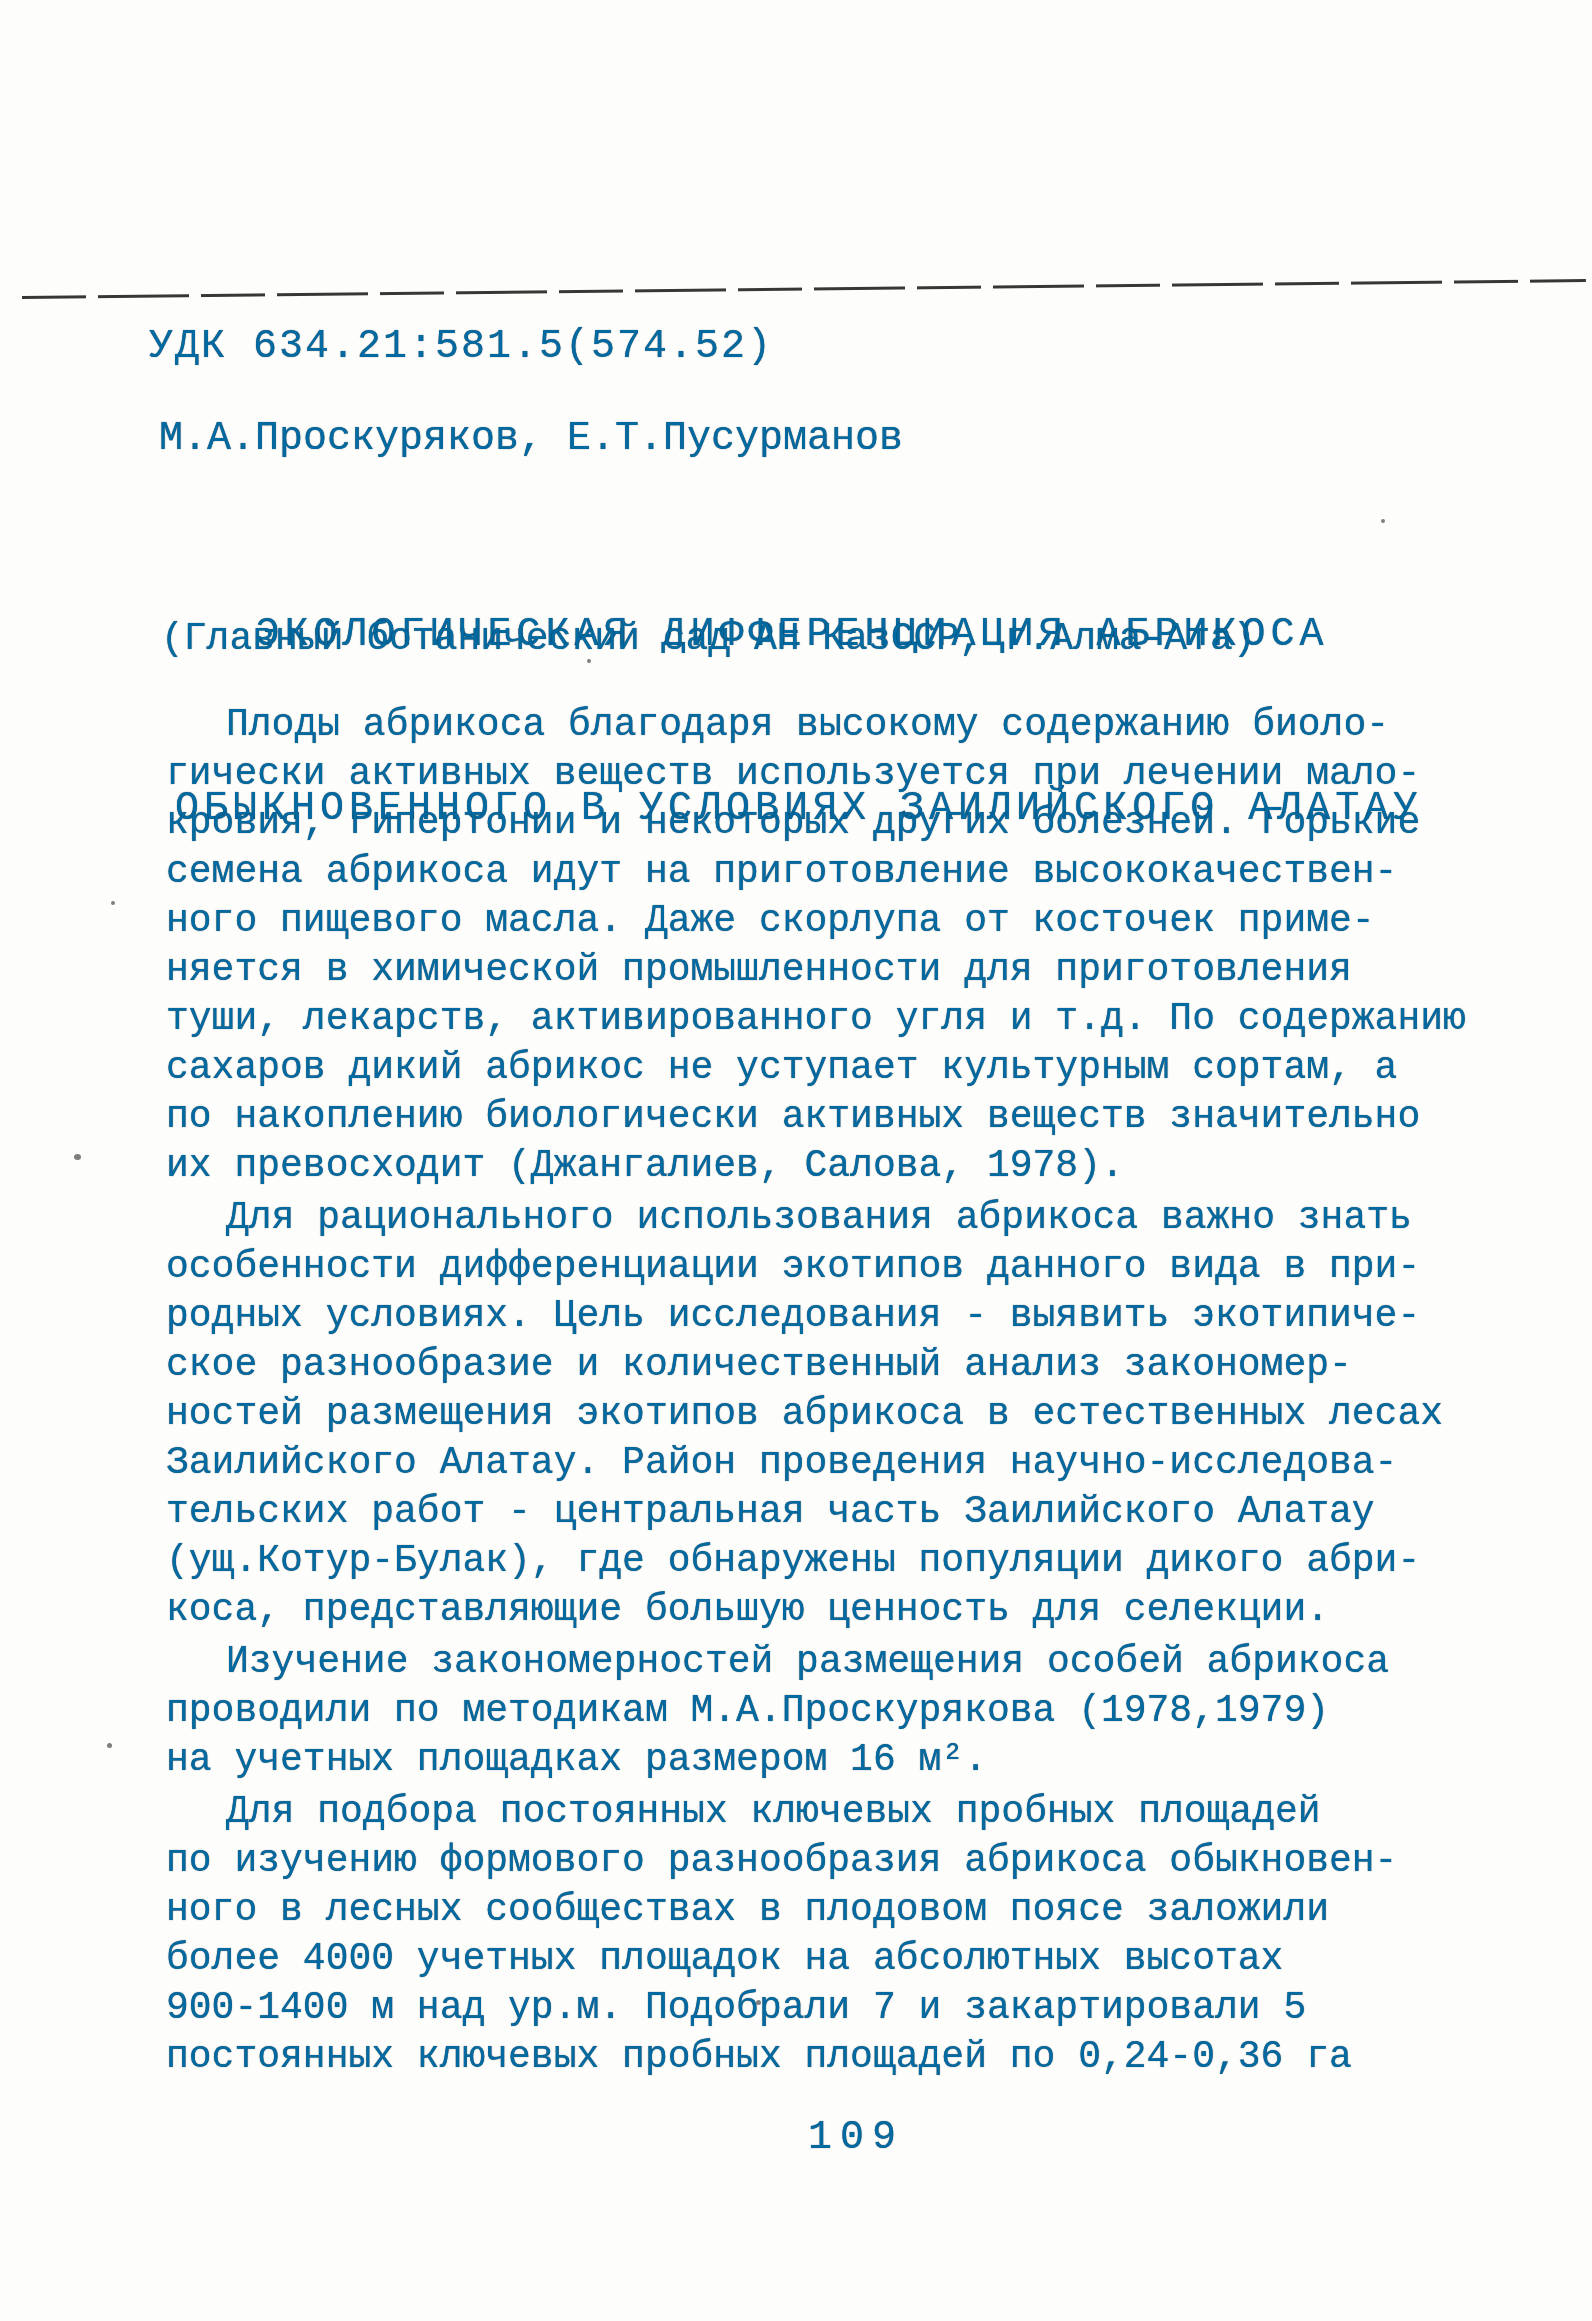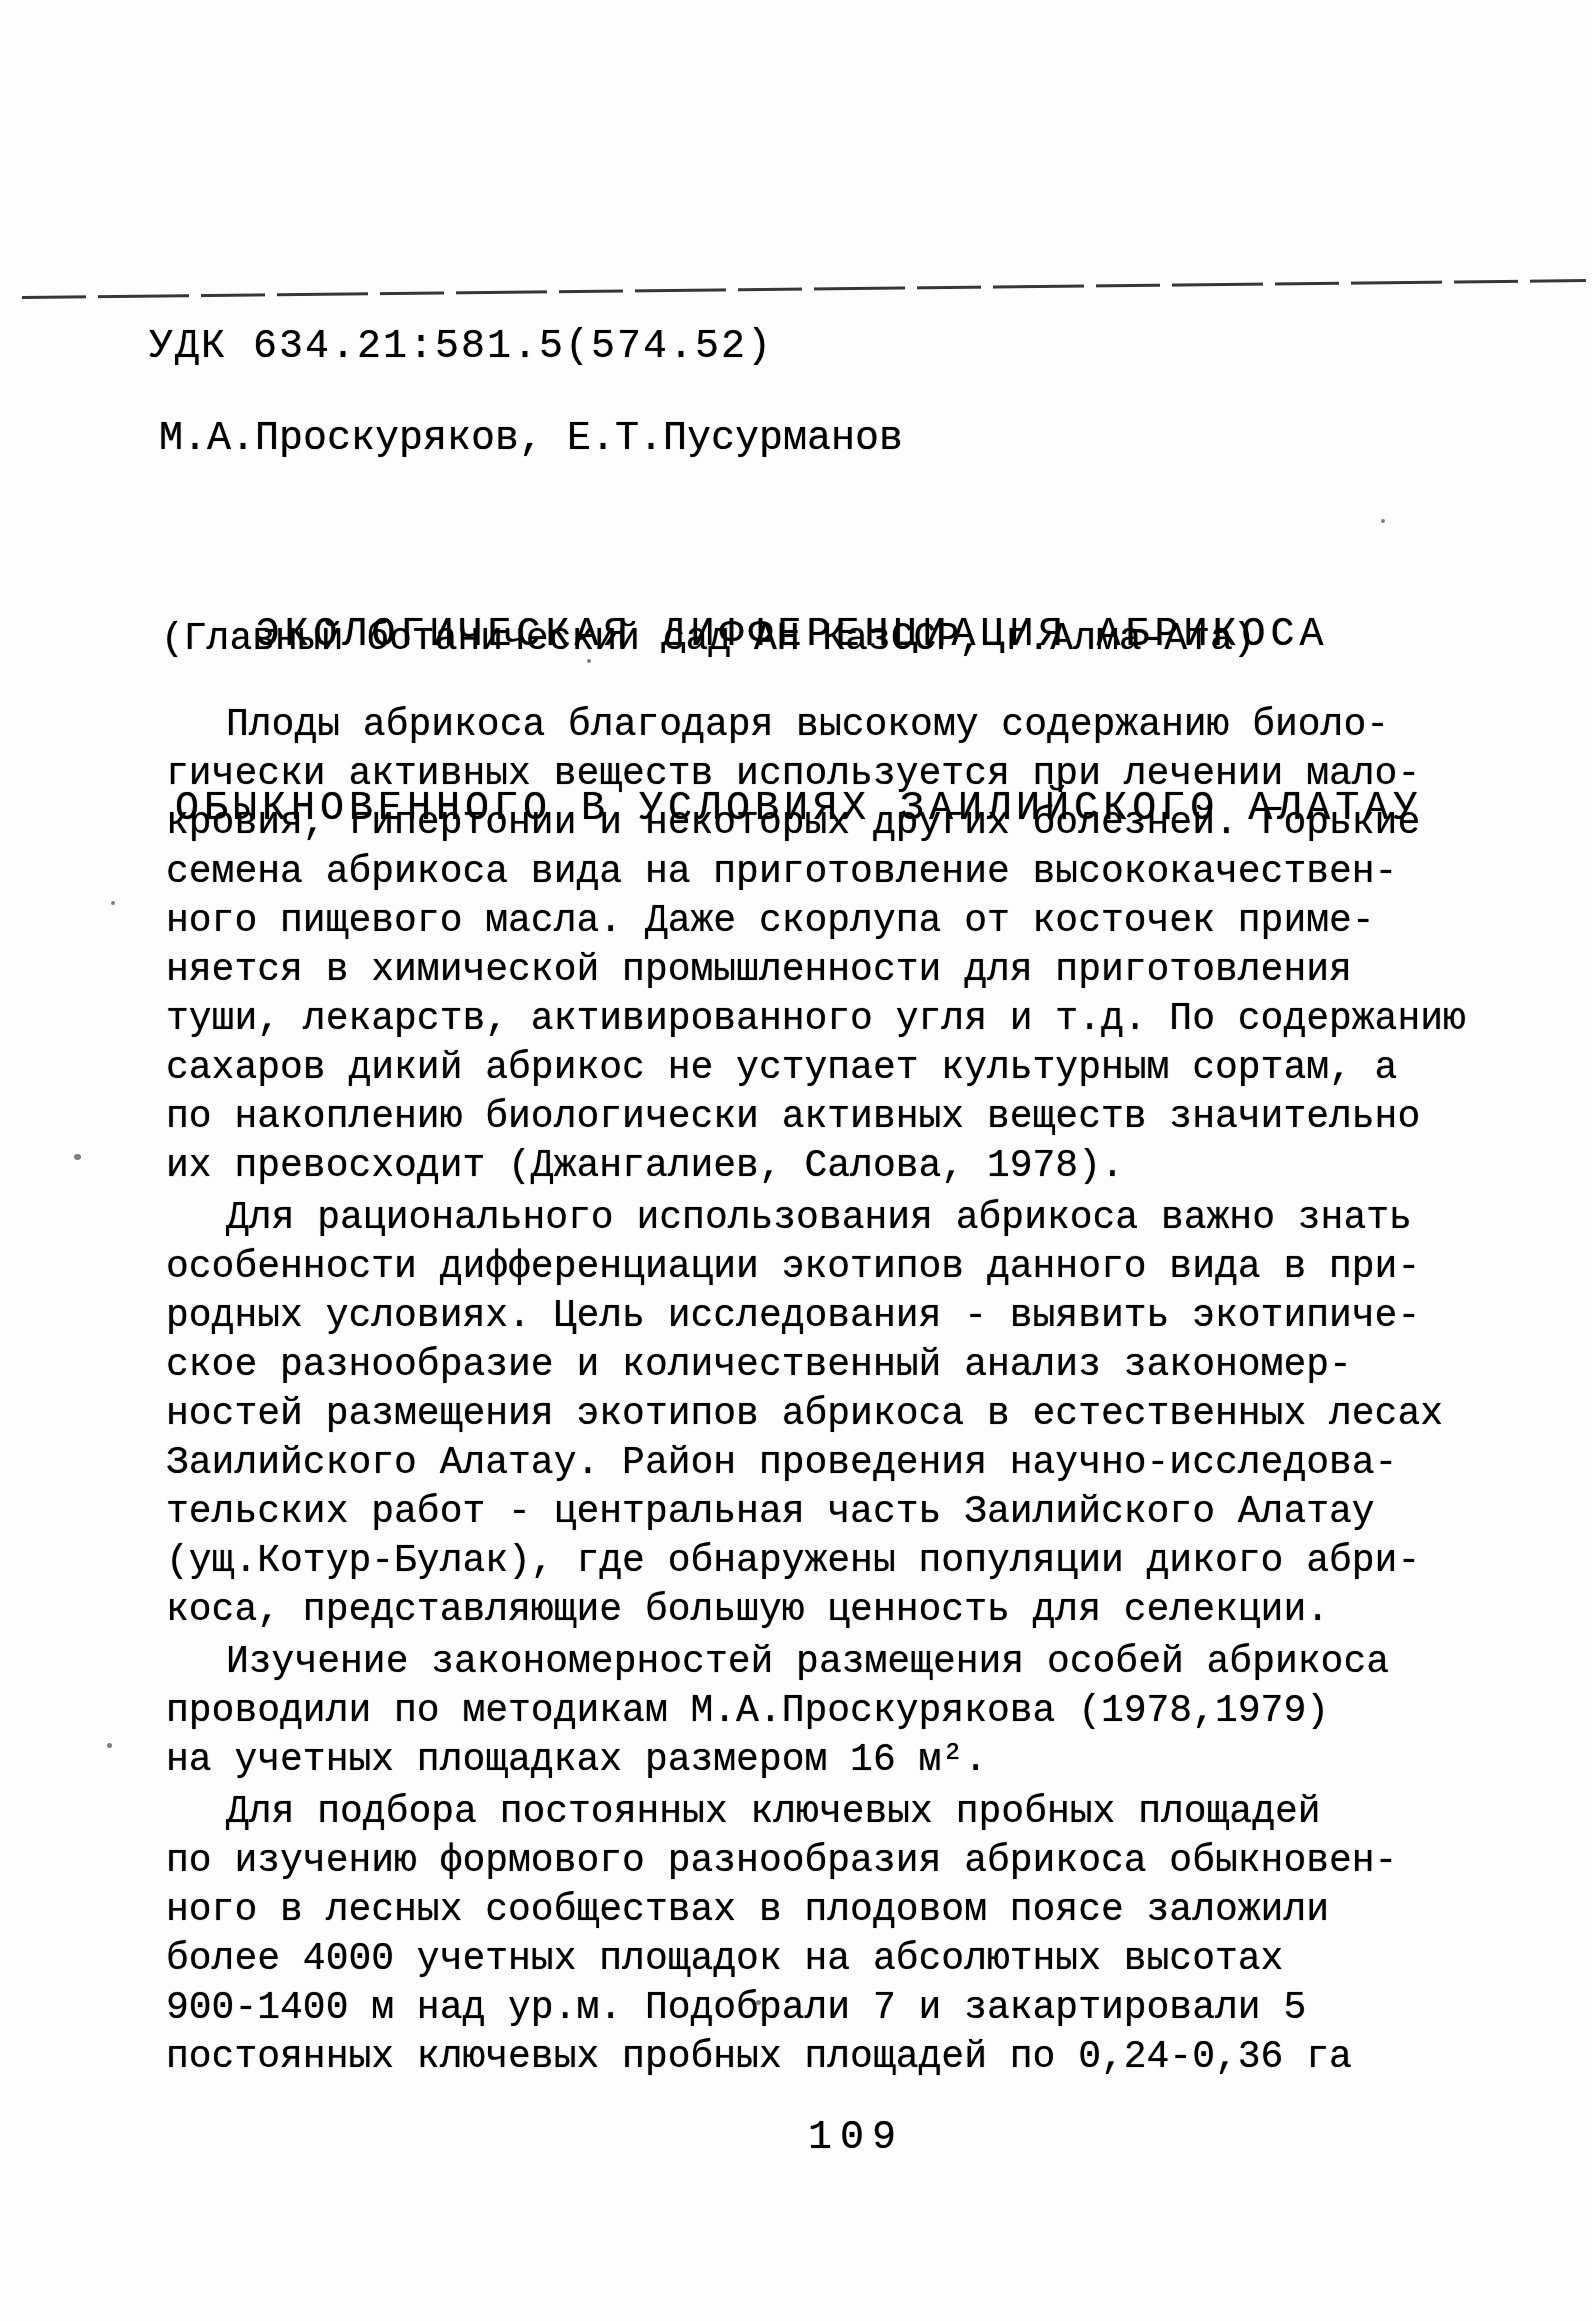--- a/index.html
+++ b/index.html
@@ -3,21 +3,21 @@
 <meta charset="utf-8">
 <style>
   html, body { margin: 0; padding: 0; background: #ffffff; }
   .page {
     position: relative;
     width: 1592px;
     height: 2321px;
     background: #fdfdfb;
     overflow: hidden;
     font-family: "Liberation Mono", "DejaVu Sans Mono", monospace;
-    color: #000000;
+    color: #0369a1;
     text-shadow: 0 0 1px rgba(15,15,15,0.75);
   }
   .separator {
     position: absolute;
     left: 22px;
     top: 296px;
     width: 1564px;
     height: 3px;
     transform: rotate(-0.62deg);
     transform-origin: left center;
@@ -106,21 +106,21 @@
     <div>ОБЫКНОВЕННОГО В УСЛОВИЯХ ЗАИЛИЙСКОГО АЛАТАУ</div>
   </div>
 
   <div class="affiliation">(Главный ботанический сад АН КазССР, г.Алма-Ата)</div>
 
   <div class="body-text">
     <div class="para">
       <div class="line first">Плоды абрикоса благодаря высокому содержанию биоло-</div>
       <div class="line">гически активных веществ используется при лечении мало-</div>
       <div class="line">кровия, гипертонии и некоторых других болезней. Горькие</div>
-      <div class="line">семена абрикоса вида на приготовление высококачествен-</div>
+      <div class="line">семена абрикоса идут на приготовление высококачествен-</div>
       <div class="line">ного пищевого масла. Даже скорлупа от косточек приме-</div>
       <div class="line">няется в химической промышленности для приготовления</div>
       <div class="line">туши, лекарств, активированного угля и т.д. По содержанию</div>
       <div class="line">сахаров дикий абрикос не уступает культурным сортам, а</div>
       <div class="line">по накоплению биологически активных веществ значительно</div>
       <div class="line">их превосходит (Джангалиев, Салова, 1978).</div>
     </div>
     <div class="para">
       <div class="line first">Для рационального использования абрикоса важно знать</div>
       <div class="line">особенности дифференциации экотипов данного вида в при-</div>

